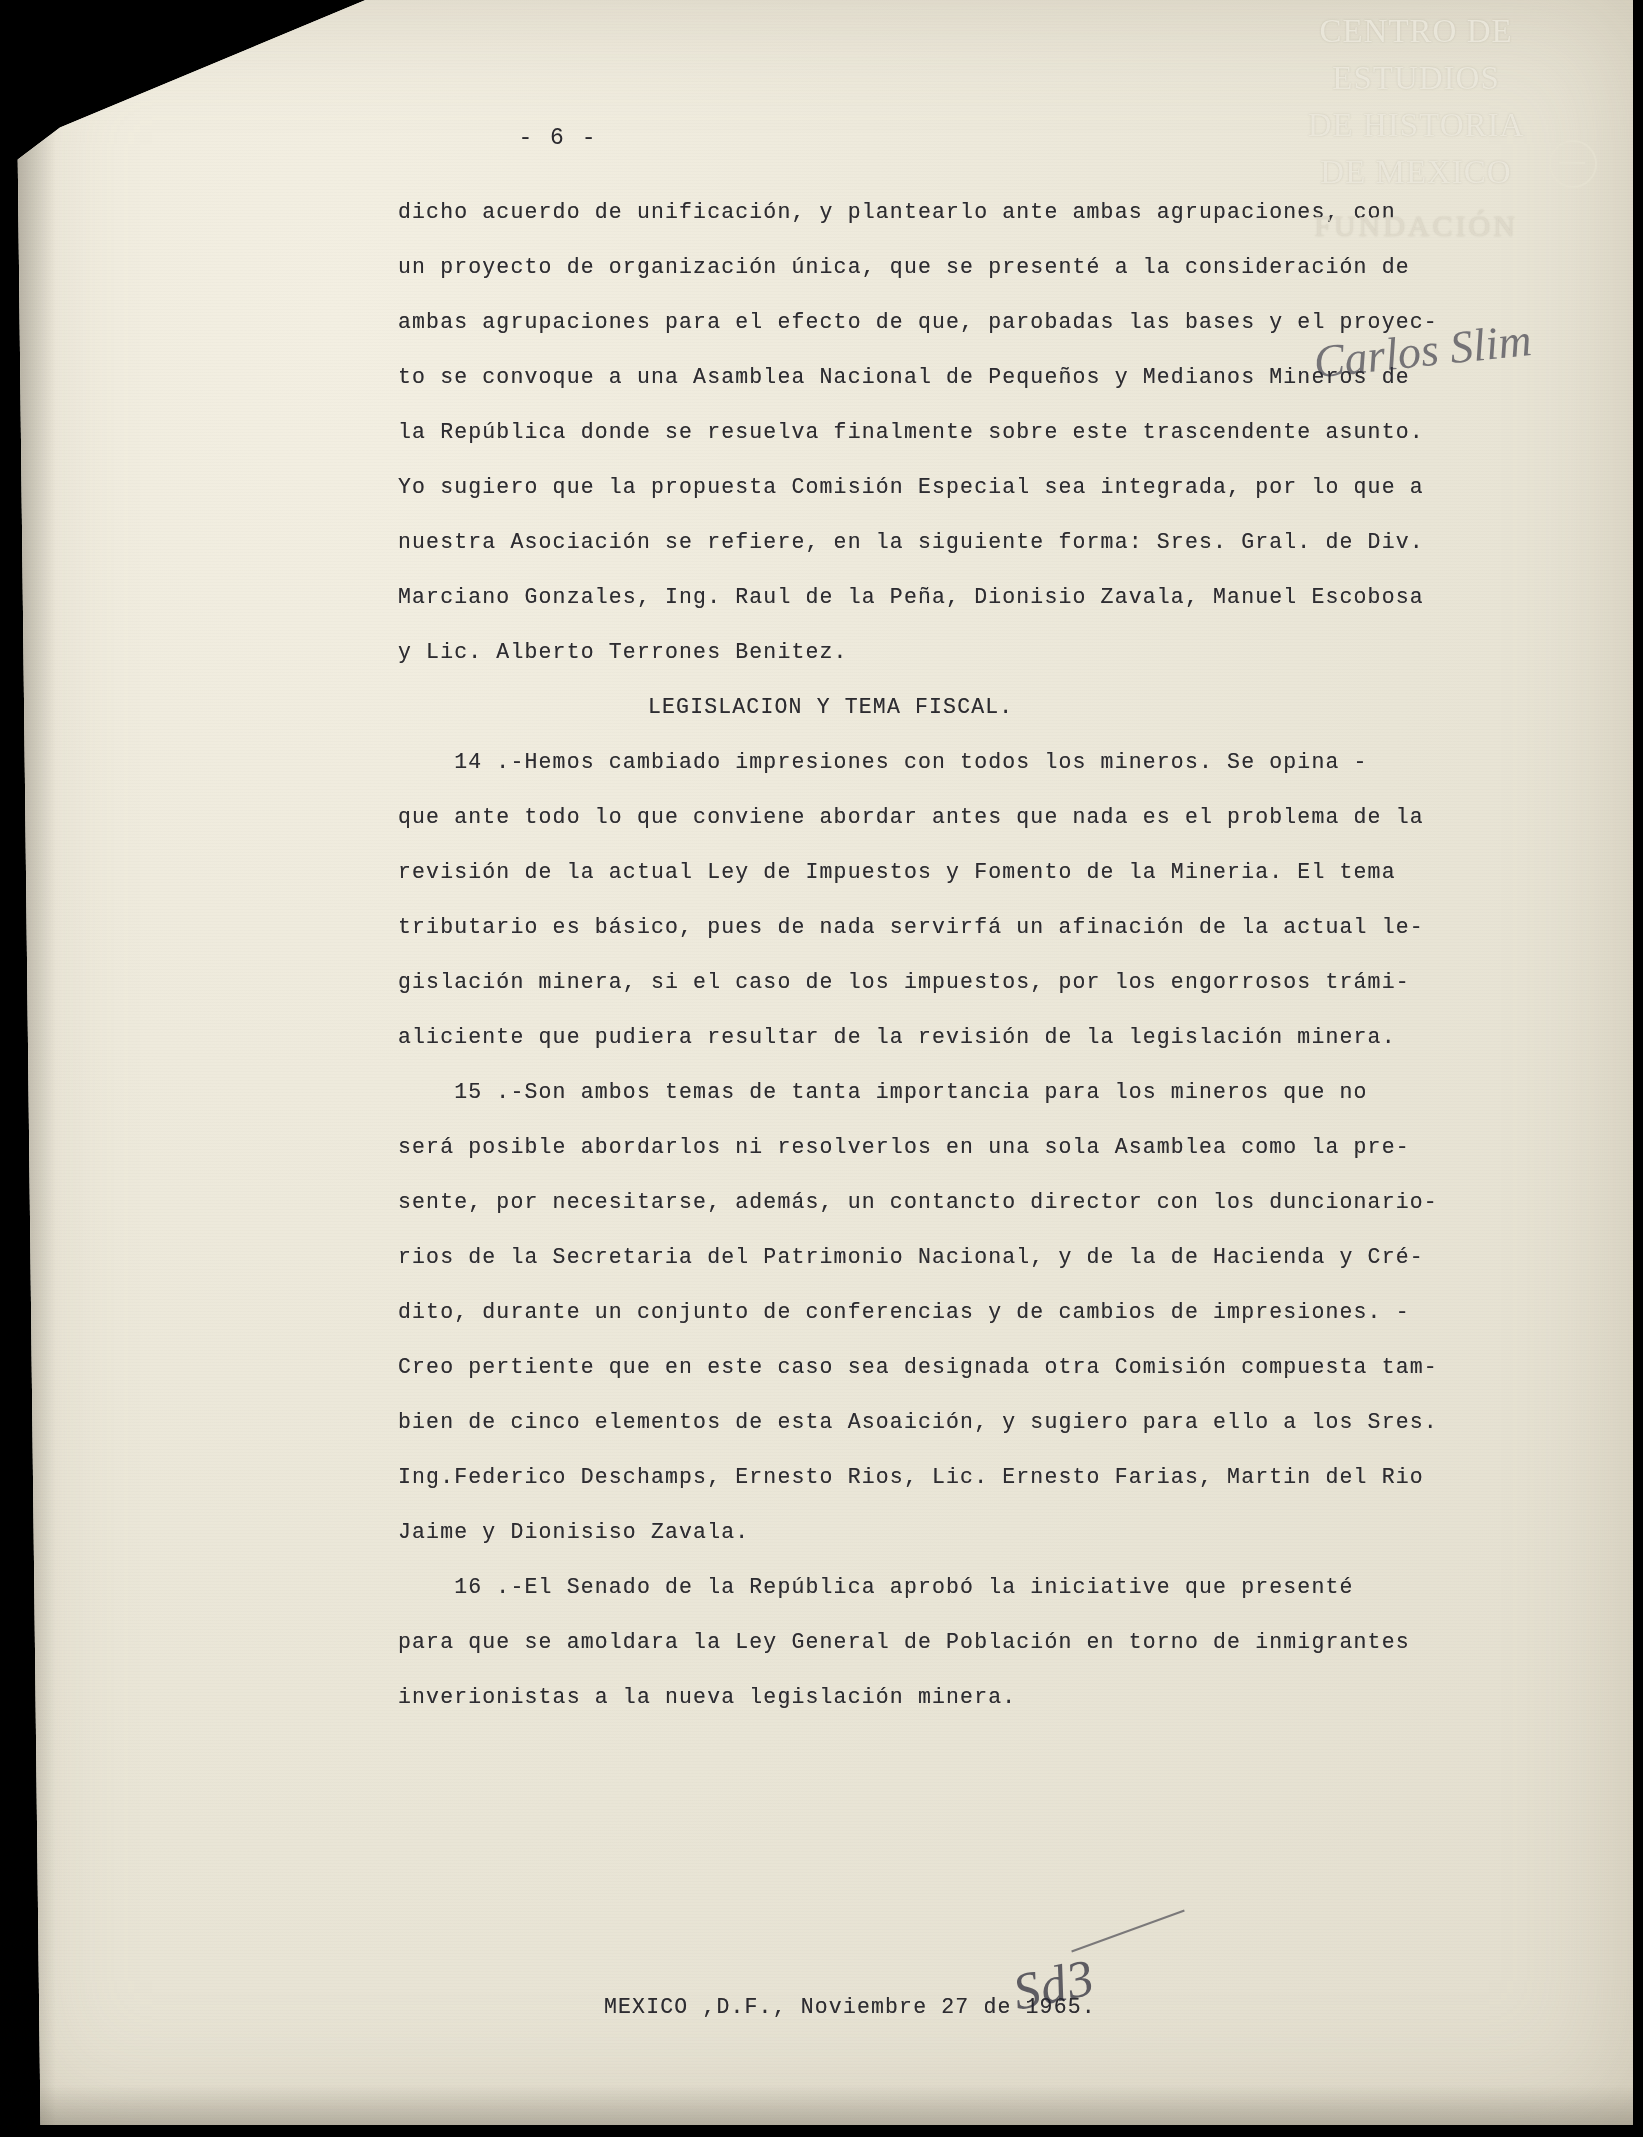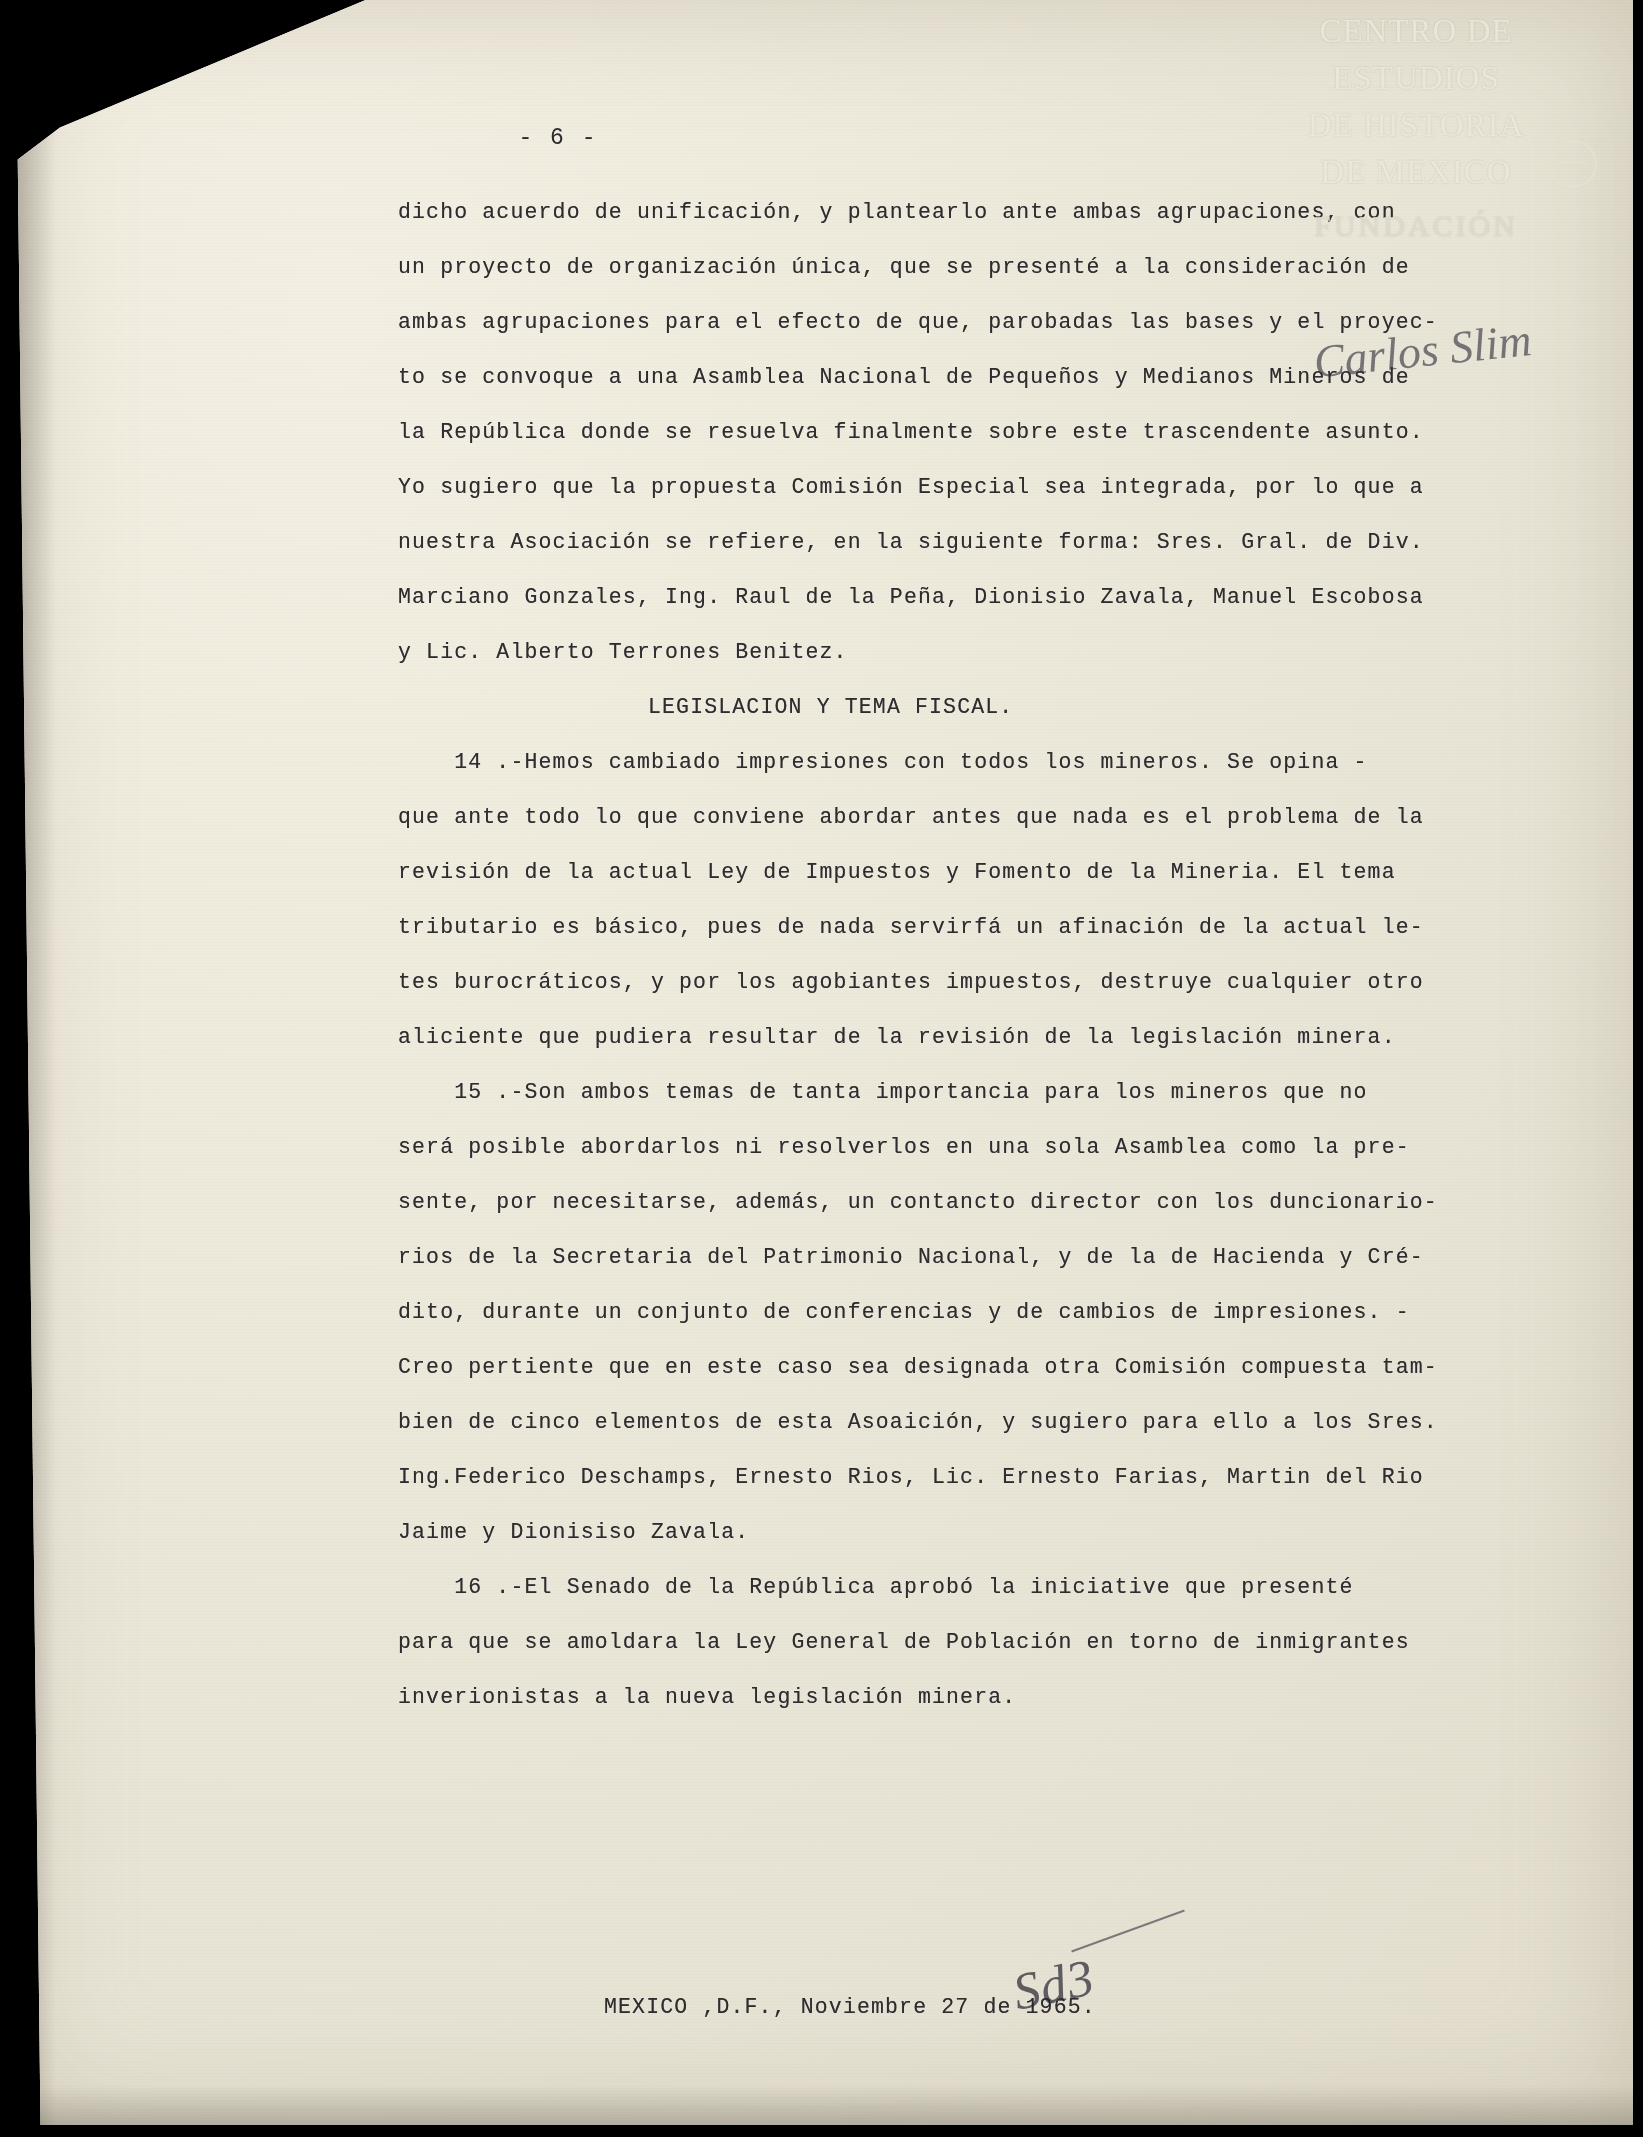--- a/index.html
+++ b/index.html
@@ -213,21 +213,21 @@
         <div class="line">nuestra Asociación se refiere, en la siguiente forma: Sres. Gral. de Div.</div>
         <div class="line">Marciano Gonzales, Ing. Raul de la Peña, Dionisio Zavala, Manuel Escobosa</div>
         <div class="line">y Lic. Alberto Terrones Benitez.</div>
 
         <div class="line heading">LEGISLACION Y TEMA FISCAL.</div>
 
         <div class="line">    14 .-Hemos cambiado impresiones con todos los mineros. Se opina -</div>
         <div class="line">que ante todo lo que conviene abordar antes que nada es el problema de la</div>
         <div class="line">revisión de la actual Ley de Impuestos y Fomento de la Mineria. El tema</div>
         <div class="line">tributario es básico, pues de nada servirfá un afinación de la actual le-</div>
-        <div class="line">tes burocráticos, y por los agobiantes impuestos, destruye cualquier otro</div>
+        <div class="line">gislación minera, si el caso de los impuestos, por los engorrosos trámi-</div>
         <div class="line">aliciente que pudiera resultar de la revisión de la legislación minera.</div>
 
         <div class="line">    15 .-Son ambos temas de tanta importancia para los mineros que no</div>
         <div class="line">será posible abordarlos ni resolverlos en una sola Asamblea como la pre-</div>
         <div class="line">sente, por necesitarse, además, un contancto director con los duncionario-</div>
         <div class="line">rios de la Secretaria del Patrimonio Nacional, y de la de Hacienda y Cré-</div>
         <div class="line">dito, durante un conjunto de conferencias y de cambios de impresiones. -</div>
         <div class="line">Creo pertiente que en este caso sea designada otra Comisión compuesta tam-</div>
         <div class="line">bien de cinco elementos de esta Asoaición, y sugiero para ello a los Sres.</div>
         <div class="line">Ing.Federico Deschamps, Ernesto Rios, Lic. Ernesto Farias, Martin del Rio</div>

